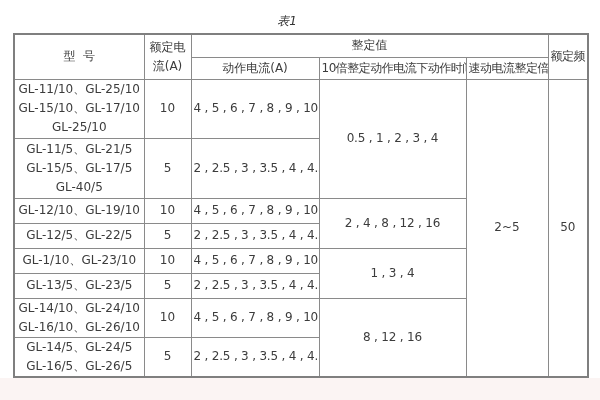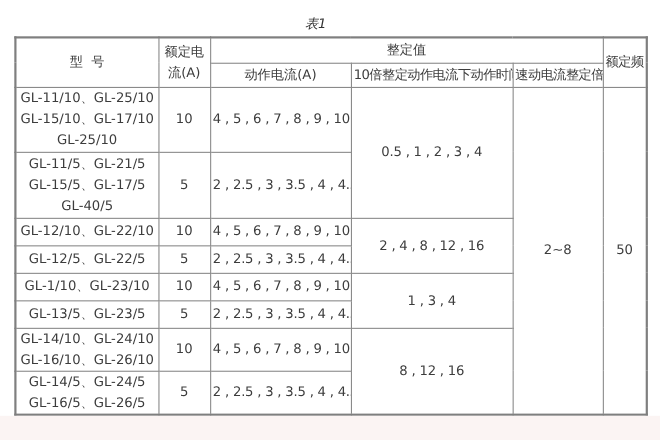--- a/index.html
+++ b/index.html
@@ -86,33 +86,33 @@
         <th class="small-h">速动电流整定倍数</th>
       </tr>
 
       <tr class="g3a">
         <td class="pre">GL-11/10、GL-25/10
 GL-15/10、GL-17/10
 GL-25/10</td>
         <td>10</td>
         <td class="nums">4 , 5 , 6 , 7 , 8 , 9 , 10</td>
         <td rowspan="2" class="nums">0.5 , 1 , 2 , 3 , 4</td>
-        <td rowspan="8">2~8</td>
+        <td rowspan="8">2~5</td>
         <td rowspan="8">50</td>
       </tr>
       <tr class="g3b">
         <td class="pre">GL-11/5、GL-21/5
 GL-15/5、GL-17/5
 GL-40/5</td>
         <td>5</td>
         <td class="nums">2 , 2.5 , 3 , 3.5 , 4 , 4.5 , 5</td>
       </tr>
 
       <tr class="s1">
-        <td>GL-12/10、GL-22/10</td>
+        <td>GL-12/10、GL-19/10</td>
         <td>10</td>
         <td class="nums">4 , 5 , 6 , 7 , 8 , 9 , 10</td>
         <td rowspan="2" class="nums">2 , 4 , 8 , 12 , 16</td>
       </tr>
       <tr class="s1">
         <td>GL-12/5、GL-22/5</td>
         <td>5</td>
         <td class="nums">2 , 2.5 , 3 , 3.5 , 4 , 4.5 , 5</td>
       </tr>
 

